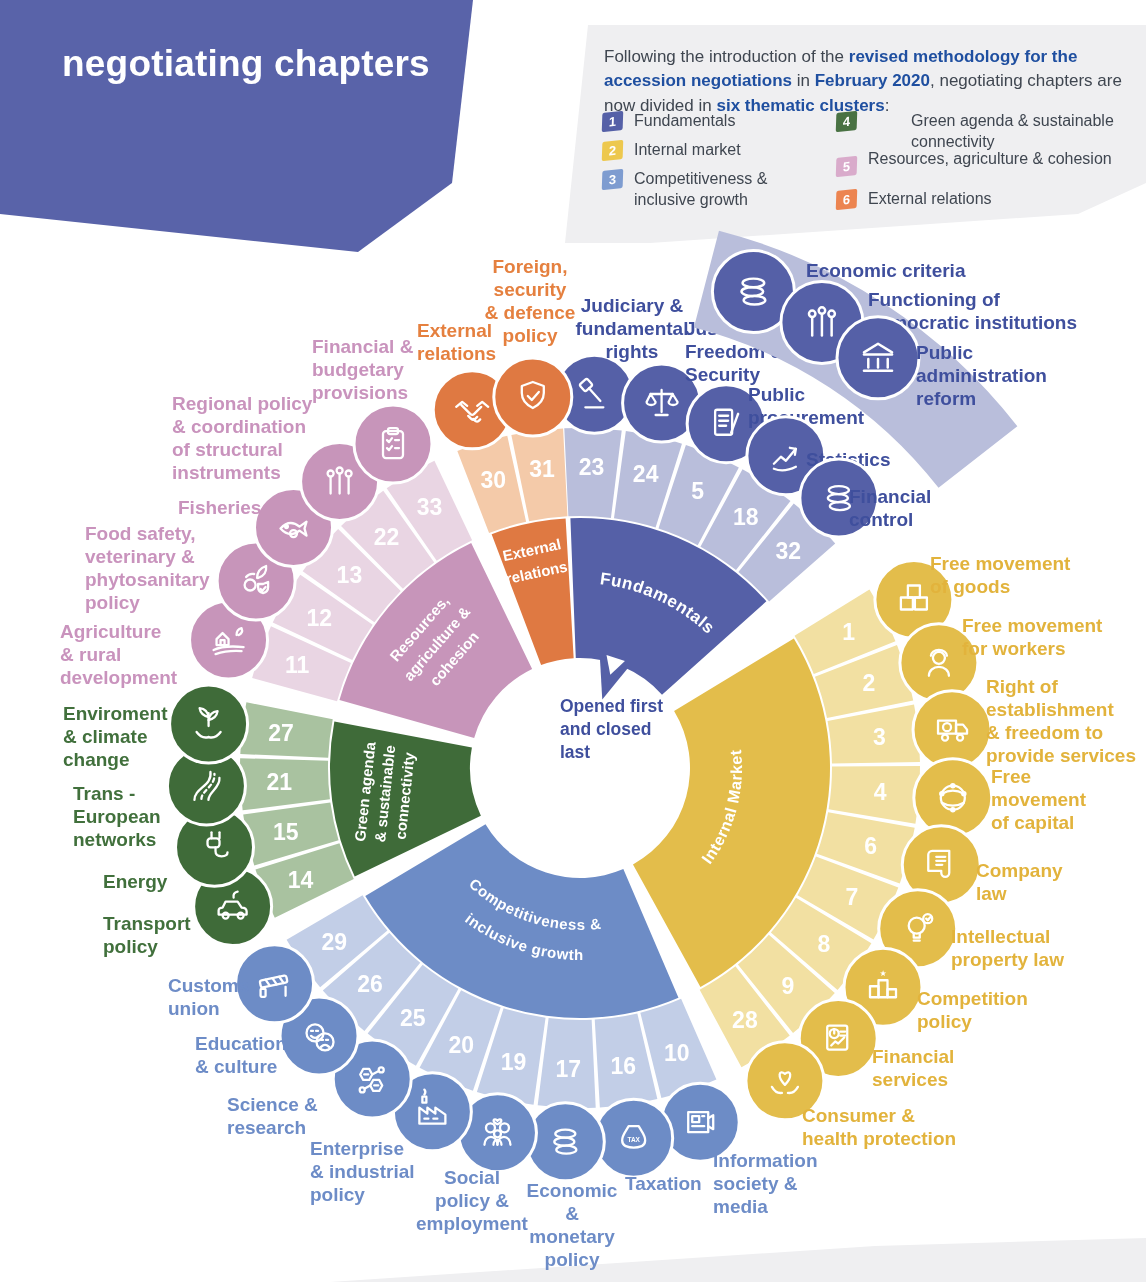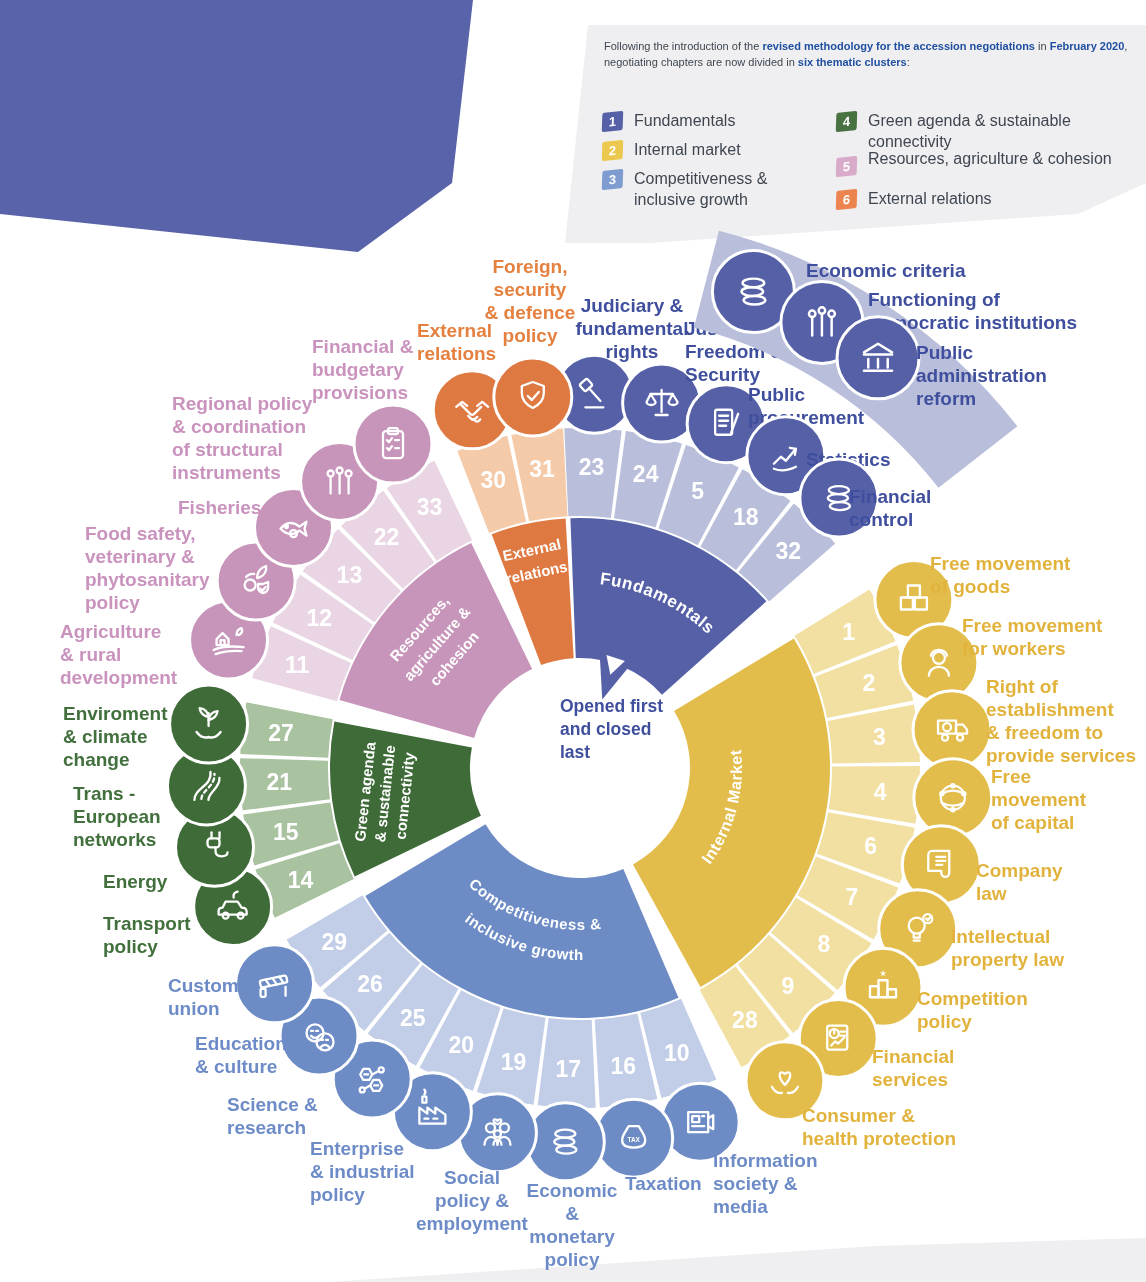--- a/index.html
+++ b/index.html
@@ -7,57 +7,58 @@
        font-family:"Liberation Sans",sans-serif;overflow:hidden;}
   .shape{position:absolute;}
   #purple-banner{left:0;top:0;width:480px;height:256px;background:#5963A9;
     clip-path:polygon(0 0,473px 0,452px 183px,358px 252px,0 214px);}
   #gray-banner{left:520px;top:0;width:626px;height:246px;background:#EFEFF1;
     clip-path:polygon(68px 25px,626px 25px,626px 183px,558px 214px,130px 243px,45px 243px);}
   #bottom-wedge{left:0;top:1232px;width:1146px;height:50px;background:#EFEFF1;
     clip-path:polygon(330px 50px,875px 14px,1146px 6px,1146px 50px);}
   #page-title{position:absolute;left:62px;top:34px;color:#fff;font-size:37px;
     font-weight:bold;line-height:60px;letter-spacing:0.2px;}
-  #intro{position:absolute;left:604px;top:28px;width:530px;font-size:11px;
+  #intro{position:absolute;left:604px;top:28px;width:530px;font-size:17px;
     line-height:1.43;color:#3F4650;}
   #intro b{color:#1F4FA0;}
   .legend-badge{position:absolute;width:21px;height:19px;color:#fff;font-size:13px;
     font-weight:bold;text-align:center;line-height:19px;
     transform:rotate(-6deg) skewX(-8deg);border-radius:2px;}
   .legend-label{position:absolute;font-size:16px;line-height:21px;color:#3F4650;}
   svg text{font-family:"Liberation Sans",sans-serif;}
 </style>
 </head>
 <body>
 
 <div class="shape" id="purple-banner"></div>
 <div class="shape" id="gray-banner"></div>
 <div class="shape" id="bottom-wedge"></div>
 
 <div id="page-title">
+  <div>negotiating chapters</div>
 </div>
 
 <p id="intro"><span>Following the introduction of the </span><b>revised methodology for the accession negotiations</b><span> in </span><b>February 2020</b><span>, negotiating chapters are now divided in </span><b>six thematic clusters</b><span>:</span></p>
 
 <div id="legend">
     <div class="legend-badge" style="left: 602px; top: 112px; background: rgb(85, 96, 167);">1</div>
     <div class="legend-label" style="left: 634px; top: 110px;">
       <div>Fundamentals</div>
     </div>
     <div class="legend-badge" style="left: 602px; top: 141px; background: rgb(237, 200, 78);">2</div>
     <div class="legend-label" style="left: 634px; top: 139px;">
       <div>Internal market</div>
     </div>
     <div class="legend-badge" style="left: 602px; top: 170px; background: rgb(126, 156, 208);">3</div>
     <div class="legend-label" style="left: 634px; top: 168px;">
       <div>Competitiveness &amp;</div>
       <div>inclusive growth</div>
     </div>
     <div class="legend-badge" style="left: 836px; top: 112px; background: rgb(73, 114, 67);">4</div>
-    <div class="legend-label" style="left: 868px; top: 110px;">
+    <div class="legend-label" style="left: 911px; top: 110px;">
       <div>Green agenda &amp; sustainable</div>
       <div>connectivity</div>
     </div>
     <div class="legend-badge" style="left: 836px; top: 157px; background: rgb(217, 171, 203);">5</div>
     <div class="legend-label" style="left: 868px; top: 148px;">
       <div>Resources, agriculture &amp; cohesion</div>
     </div>
     <div class="legend-badge" style="left: 836px; top: 190px; background: rgb(236, 132, 80);">6</div>
     <div class="legend-label" style="left: 868px; top: 188px;">
       <div>External relations</div>

